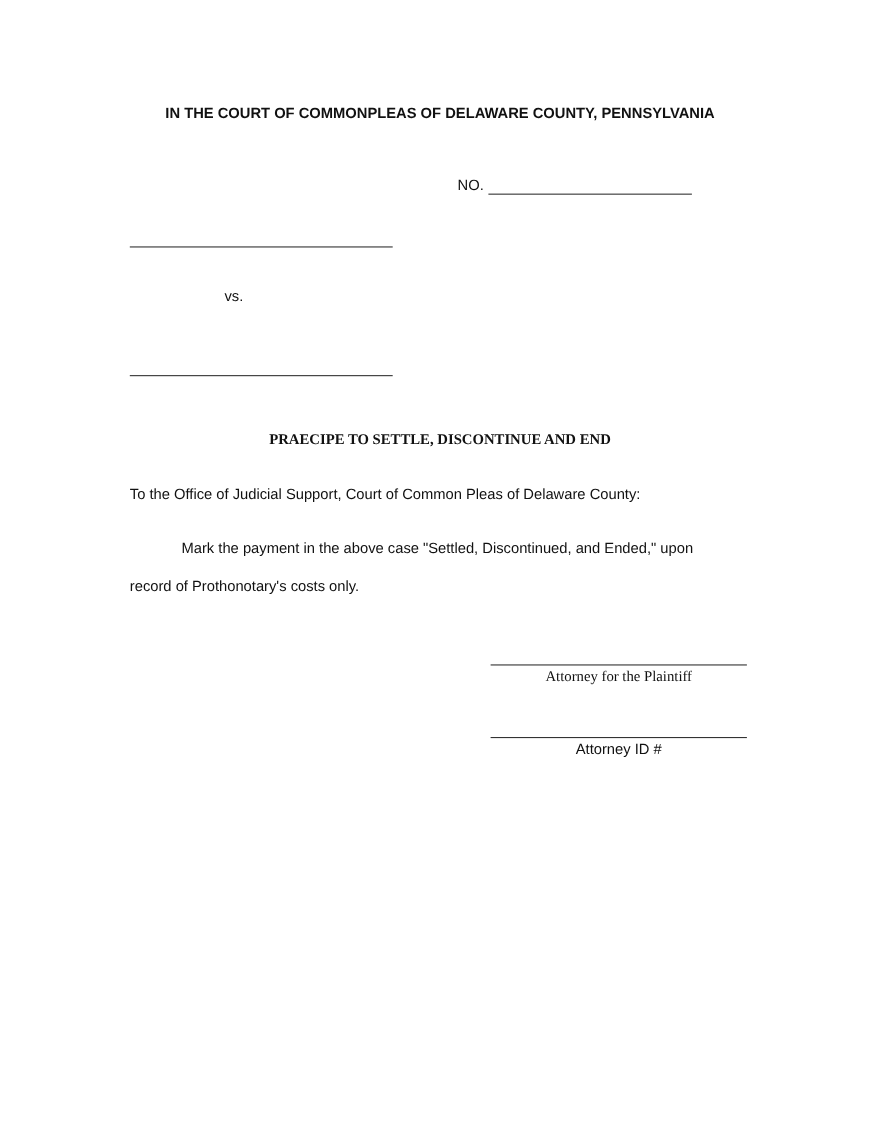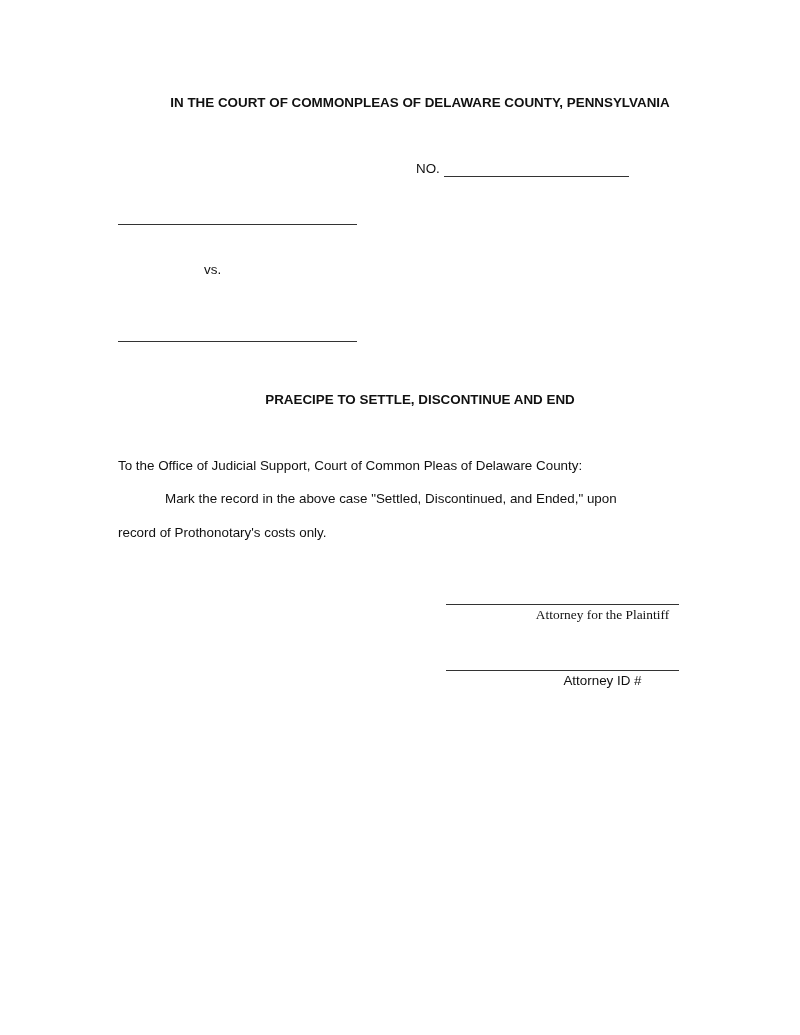--- a/index.html
+++ b/index.html
@@ -4,47 +4,47 @@
   <style>
     html, body { margin: 0; padding: 0; background: #ffffff; }
     body {
       width: 800px; height: 1035px; position: relative; overflow: hidden;
       font-family: "Liberation Sans", sans-serif; color: #111111;
     }
     .abs { position: absolute; white-space: nowrap; }
     .title { font-weight: bold; font-size: 13.4px; }
     .body-text { font-size: 13.4px; }
     .rule { position: absolute; height: 0; border-top: 1px solid #333; }
-    .center { text-align: center; padding-left: 40px; }
+    .center { text-align: center; }
   </style>
 </head>
 <body>
 
 <div>
 
   <div class="abs title" style="left:0; width:800px; top:95px;">
     <div class="center">IN THE COURT OF COMMONPLEAS OF DELAWARE COUNTY, PENNSYLVANIA</div>
   </div>
 
   <span class="abs body-text" style="left:416px; top:161px;text-align:center;">NO.</span>
   <div class="rule" style="left:444px; width:185px; top:176px;"></div>
 
   <div class="rule" style="left:118px; width:239px; top:224px;"></div>
 
   <span class="abs body-text" style="left:204px; top:262px;">vs.</span>
 
   <div class="rule" style="left:118px; width:239px; top:341px;"></div>
 
-  <div class="abs title" style="left:0; width:800px; top:392px;">
+  <div class="abs title" style="left:0; width:800px; top:392px;font-family:Liberation Serif, serif;">
     <div class="center">PRAECIPE TO SETTLE, DISCONTINUE AND END</div>
   </div>
 
-  <span class="abs body-text" style="left:118px; top:442px;margin-top:16px;">To the Office of Judicial Support, Court of Common Pleas of Delaware County:</span>
+  <span class="abs body-text" style="left:118px; top:442px;">To the Office of Judicial Support, Court of Common Pleas of Delaware County:</span>
 
-  <span class="abs body-text" style="left:165px; top:491px;">Mark the record in the above case "Settled, Discontinued, and Ended," upon</span>
+  <span class="abs body-text" style="left:165px; top:491px;">Mark the payment in the above case "Settled, Discontinued, and Ended," upon</span>
   <span class="abs body-text" style="left:118px; top:525px;">record of Prothonotary's costs only.</span>
 
   <div class="rule" style="left:446px; width:233px; top:604px;"></div>
   <div class="abs body-text center" style="left:446px; width:233px; top:607px;font-family:Liberation Serif, serif;">Attorney for the Plaintiff</div>
 
   <div class="rule" style="left:446px; width:233px; top:670px;"></div>
   <div class="abs body-text center" style="left:446px; width:233px; top:673px;">Attorney ID #</div>
 
 </div>
 

